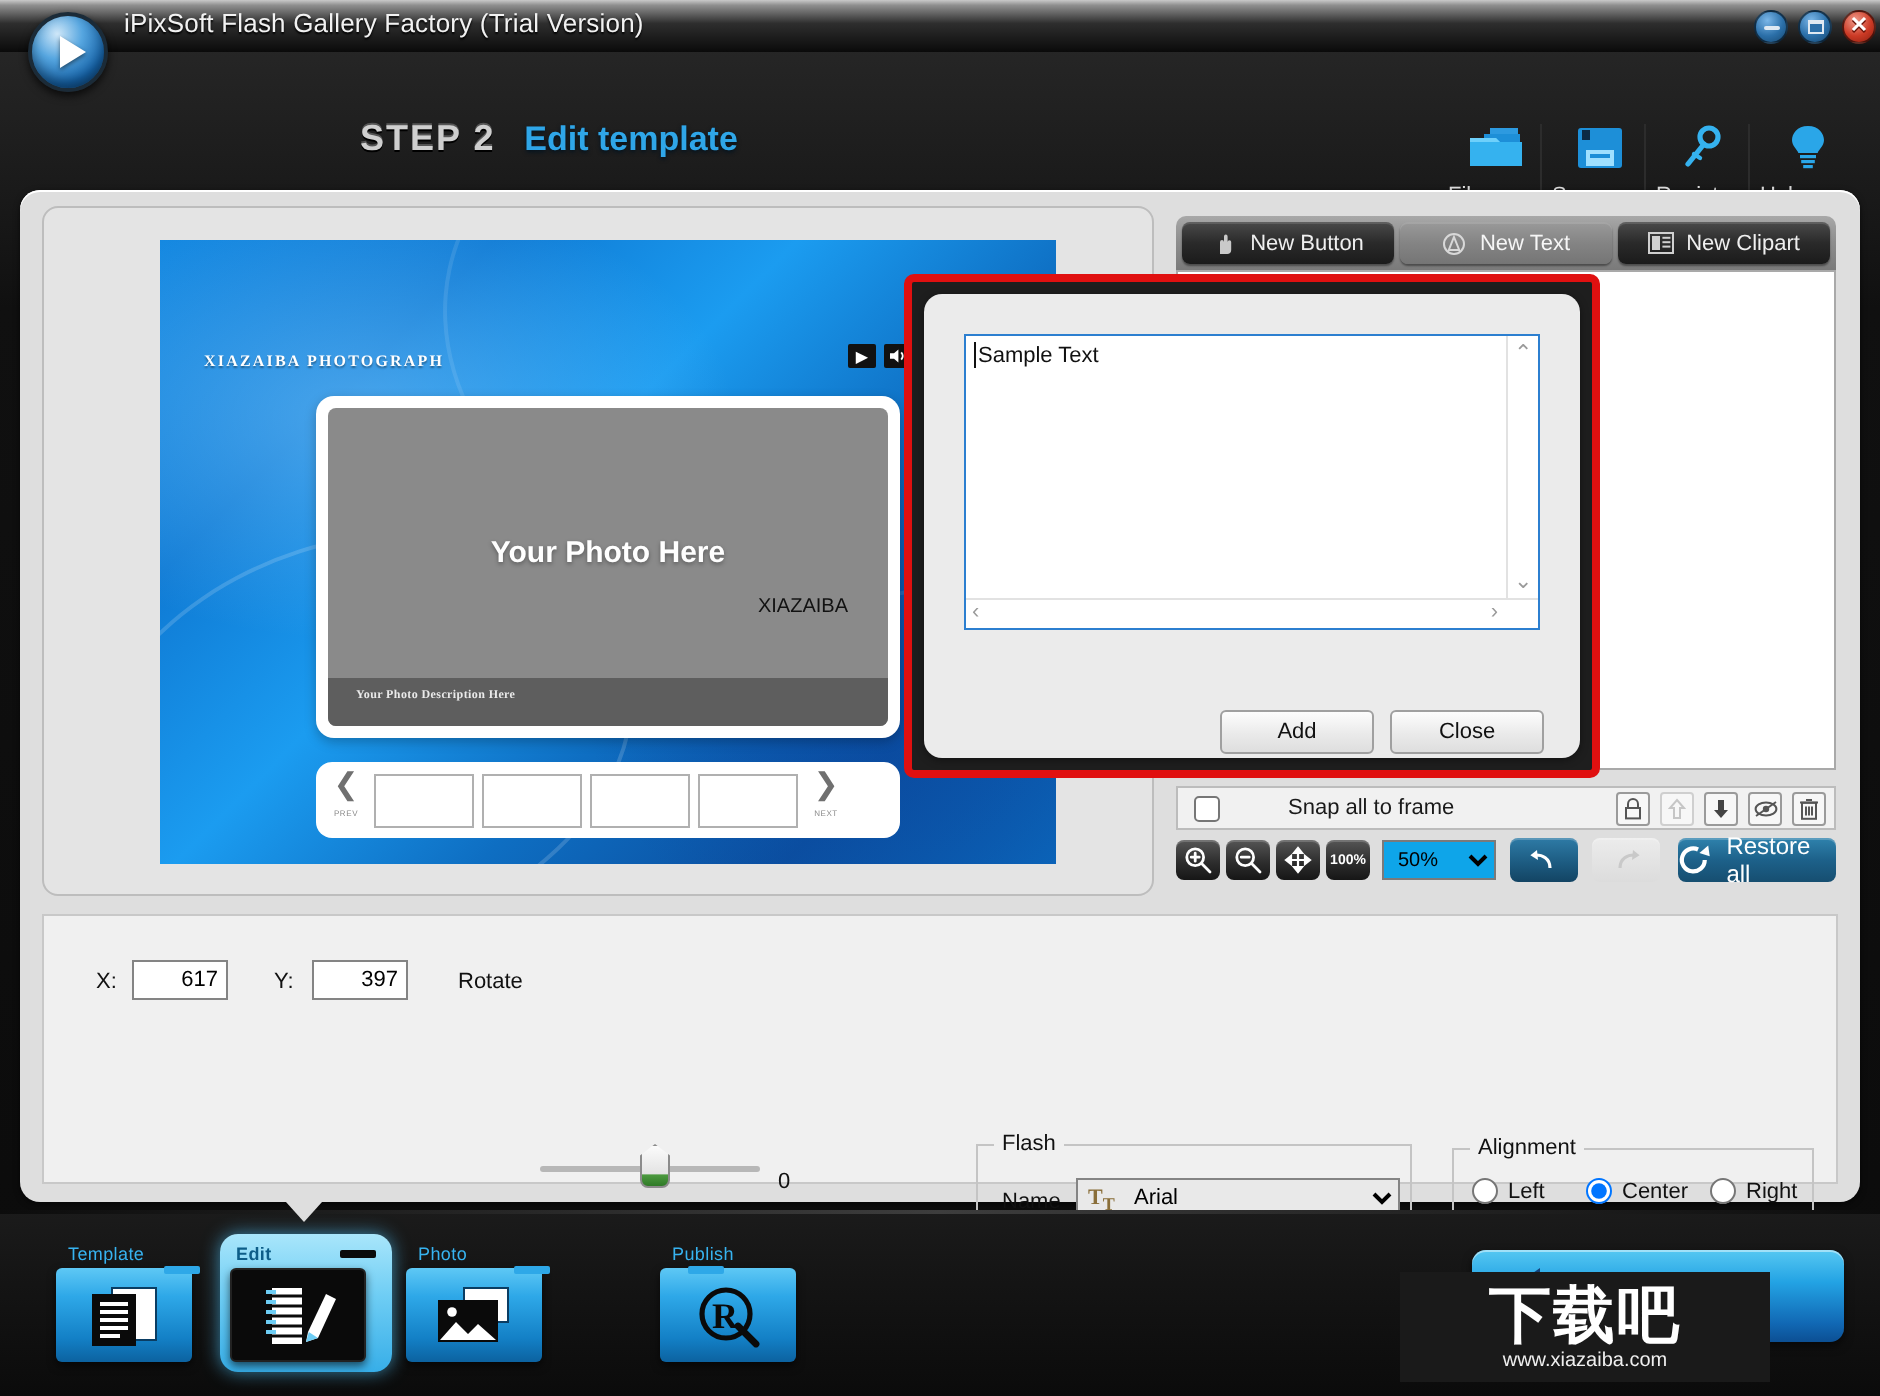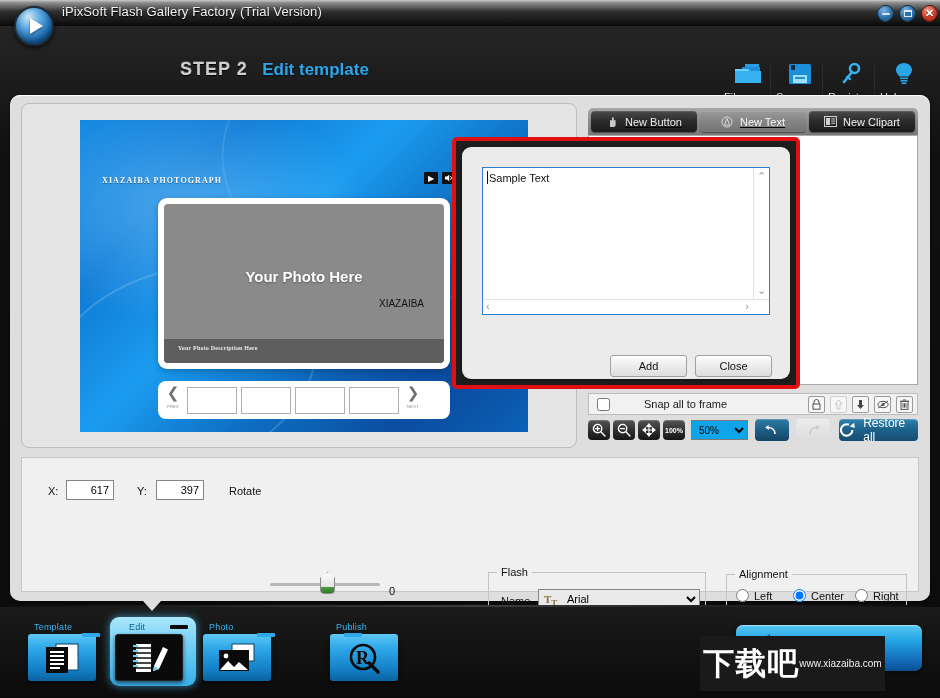--- a/index.html
+++ b/index.html
@@ -146,21 +146,21 @@
     width:24px; text-align:center; color:#707070; font-size:15px; line-height:12px; cursor:pointer;
   }
   .nav-arrow .cap{ display:block; font-size:4px; color:#8a8a8a; margin-top:2px; letter-spacing:.3px;}
   .thumb{ width:50px; height:27px; border:1px solid #b0b0b0; background:#fff; margin:0 2px; }
 
   
   #tabbar{
     position:absolute; left:578px; top:13px; width:330px; height:27px;
     background: linear-gradient(180deg,#a8a8a8 0%,#8d8d8d 48%,#7a7a7a 100%);
     border-radius:5px 5px 0 0;
-    display:flex; align-items:center; padding:0 3px; gap:3px;text-decoration:underline;
+    display:flex; align-items:center; padding:0 3px; gap:3px;
   }
   .tab{
     height:21px; flex:1; border-radius:4px;
     display:flex; align-items:center; justify-content:center; gap:5px;
     font-size:11px; color:#efefef; cursor:pointer;
     background: linear-gradient(180deg,#4a4a4a 0%,#2a2a2a 50%,#1b1b1b 100%);
     box-shadow: inset 0 1px 0 rgba(255,255,255,.12), 0 1px 1px rgba(0,0,0,.4);
   }
   .tab.active{
     background: linear-gradient(180deg,#9a9a9a 0%,#848484 50%,#757575 100%);
@@ -332,21 +332,21 @@
     background: linear-gradient(180deg,#5ec8f5 0%,#2ea8e8 30%,#1380c6 75%,#0c62a0 100%);
     display:flex; align-items:center; justify-content:center;
     box-shadow: 0 2px 4px rgba(0,0,0,.6);
   }
   .stepnav.active{
     padding:5px; top:617px; left:110px; width:86px;
     border-radius:9px;
     background: linear-gradient(180deg,#a9e6fb 0%,#6ecdf4 45%,#37aee8 100%);
     box-shadow: 0 0 9px rgba(80,200,255,.65);
   }
-  .stepnav.active .cap{ color:#0d5d88; margin-left:14px; }
+  .stepnav.active .cap{ color:#0d5d88; margin-left:3px;font-weight:bold; }
   .stepnav.active .tile{
     background:#0a0a0a; border:1px solid #222;
   }
   .stepnav .tick{
     position:absolute; right:4px; width:18px; height:4px; background:#2ea8e8; border-radius:1px;
   }
   .stepnav.active .tick{ background:#0b0b0b; }
   #nav-template{ left:28px; } #nav-photo{ left:203px; } #nav-publish{ left:290px;padding-left:40px; }
 
   #next-btn{
@@ -359,21 +359,21 @@
   #next-arrow{
     width:0;height:0;border-right:20px solid #12427a;
     border-top:14px solid transparent;border-bottom:14px solid transparent;
   }
   #next-label{ font-size:15px; font-weight:bold; color:#0d3b6e; line-height:17px;}
   #next-sub{ font-size:11px; color:#0d3b6e; font-weight:bold;}
 
   
   #watermark{
     position:absolute; left:700px; top:636px; width:185px; height:55px; z-index:60;
-    background:#1a1a1a; display:flex; flex-direction:row;
+    background:#1a1a1a; display:flex; flex-direction:column;
     align-items:center; justify-content:center;
   }
   #wm-cn{
     font-size:31px; font-weight:bold; color:#fff; letter-spacing:1px;
     font-family:"DejaVu Sans", sans-serif; line-height:33px;
   }
   #wm-url{ font-size:10px; color:#efefef; }
 </style>
 </head>
 <body>

